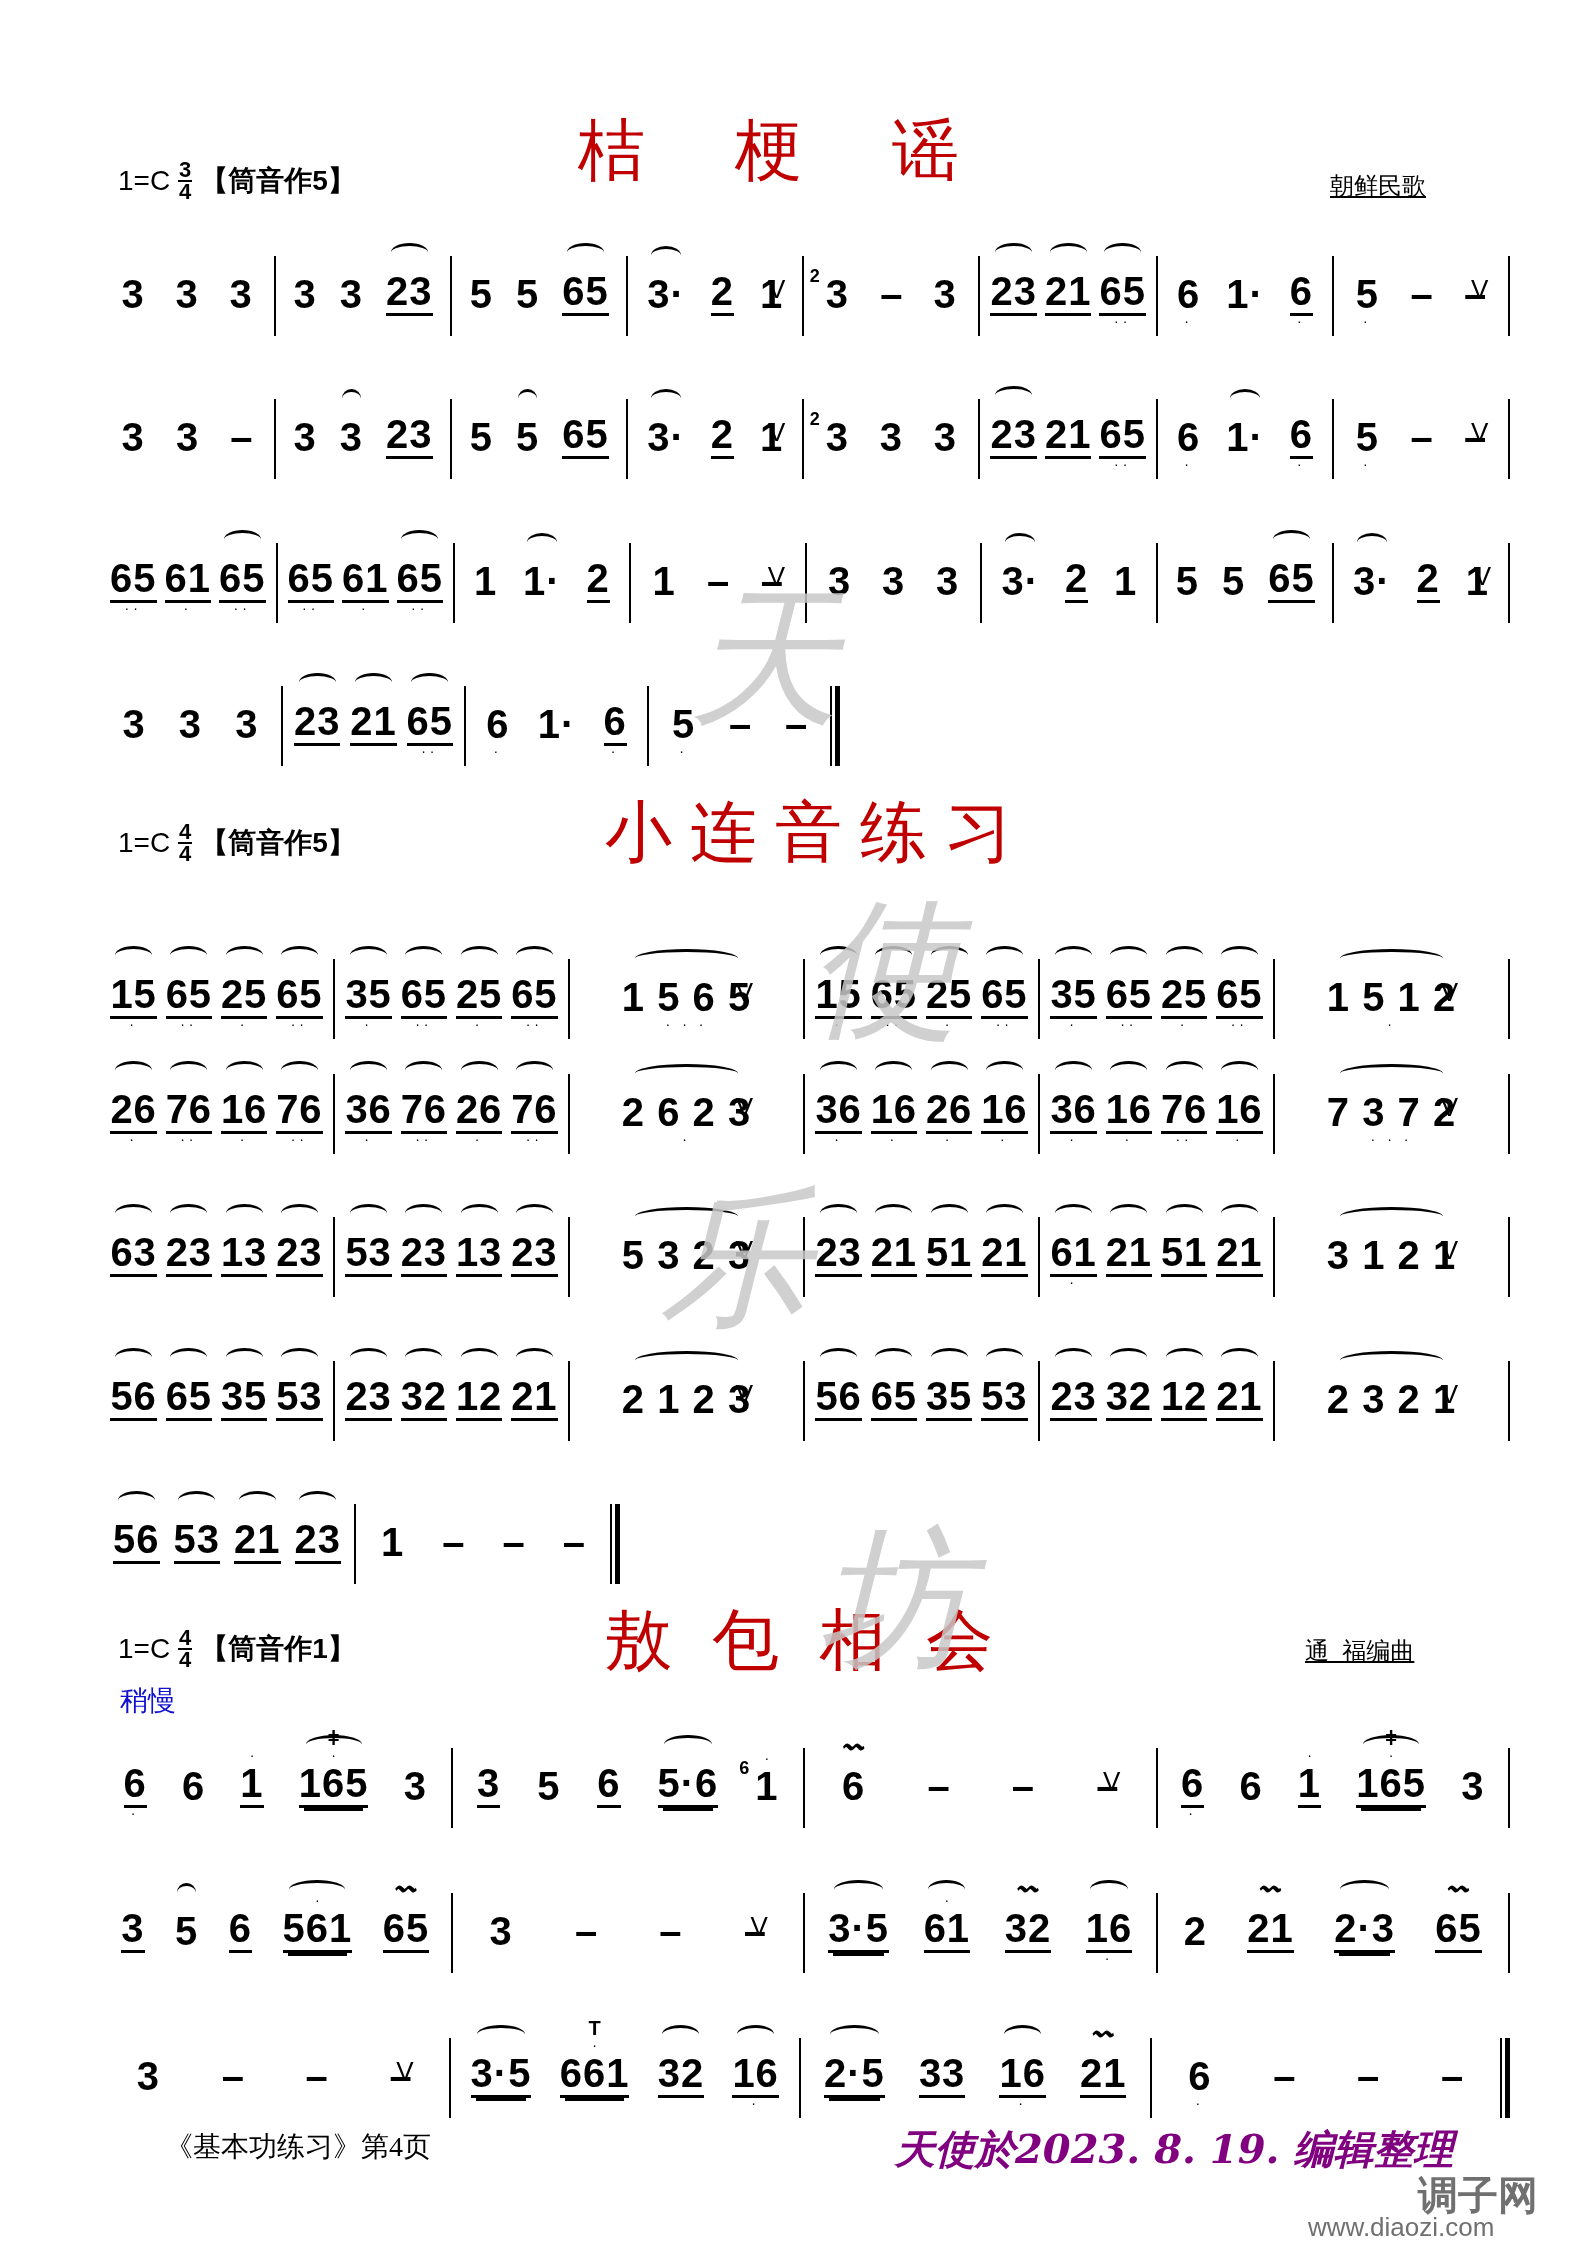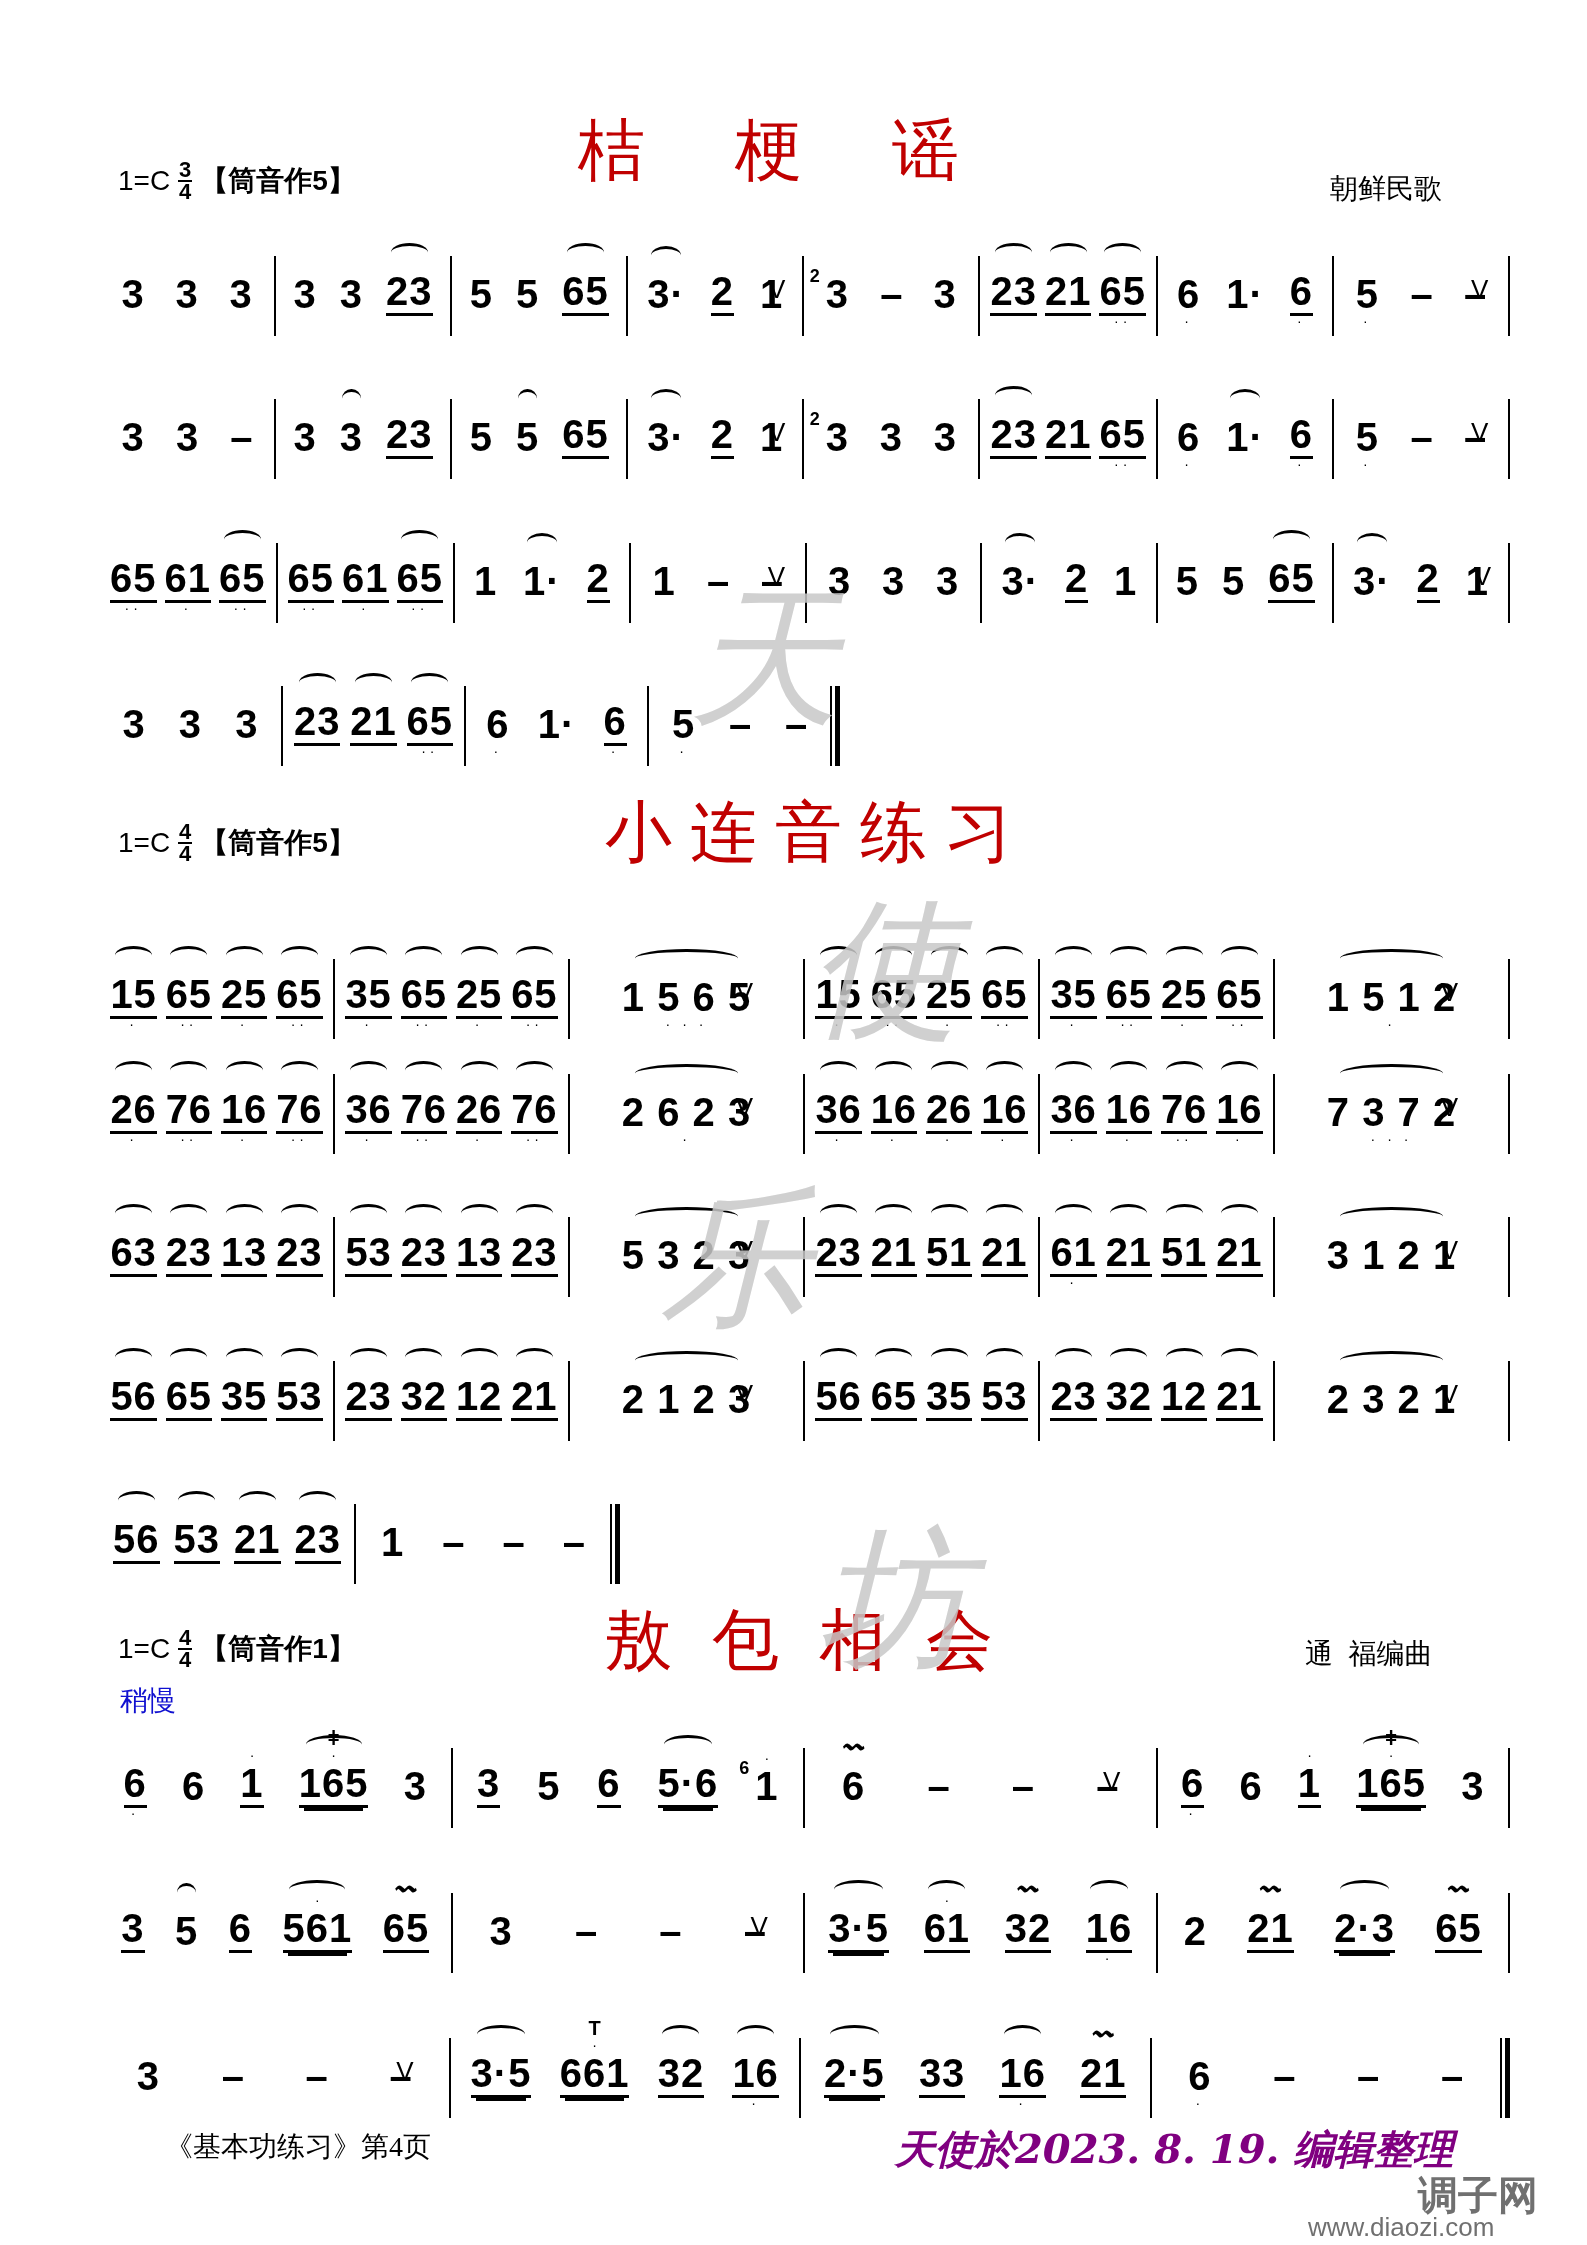--- a/index.html
+++ b/index.html
@@ -5,21 +5,21 @@
   html, body { margin:0; padding:0; background:#ffffff; }
   body { width:1587px; height:2245px; position:relative; overflow:hidden;
          font-family:"Liberation Sans", "DejaVu Sans", sans-serif; color:#000; }
   .abs { position:absolute; }
   .title { color:#c00000; font-family:"DejaVu Serif","Liberation Serif",serif; font-size:67px; letter-spacing:0; white-space:nowrap; }
   .title span { display:inline-block; }
   .keyline { font-size:28px; font-weight:bold; white-space:nowrap; display:flex; align-items:center; }
   .keyline .key { font-family:"Liberation Sans",sans-serif; font-weight:normal; }
   .frac { display:inline-flex; flex-direction:column; align-items:center; line-height:20px; font-size:22px; font-weight:bold; margin:0 8px; }
   .frac .bar { width:14px; height:2px; background:#000; }
-  .composer { font-size:28px; white-space:nowrap; }
+  .composer { font-size:24px; white-space:nowrap;text-decoration:underline; }
   .tempo { color:#1010d0; font-size:28px; }
   .staff { position:absolute; left:100px; height:110px; display:flex; align-items:flex-end; }
   .measure { display:flex; align-items:flex-end; justify-content:space-around; height:100%; position:relative; padding:0 6px; box-sizing:border-box; }
   .barline { width:2px; background:#000; height:80px; align-self:flex-end; margin-bottom:-8px; }
   .barline.final { width:10px; background:transparent; border-left:2px solid #000; border-right:5px solid #000; box-sizing:border-box; }
   .tok { position:relative; display:inline-flex; flex-direction:column; align-items:center; margin:0 4px; }
   .digits { font-size:40px; font-weight:bold; line-height:44px; letter-spacing:1px; position:relative; font-family:"Liberation Sans",sans-serif; }
   .ul1 { border-bottom:3px solid #000; }
   .ul2 { box-shadow:0 8px 0 -5px #000; }
   .dots-low { height:12px; font-size:14px; line-height:10px; letter-spacing:4px; }

